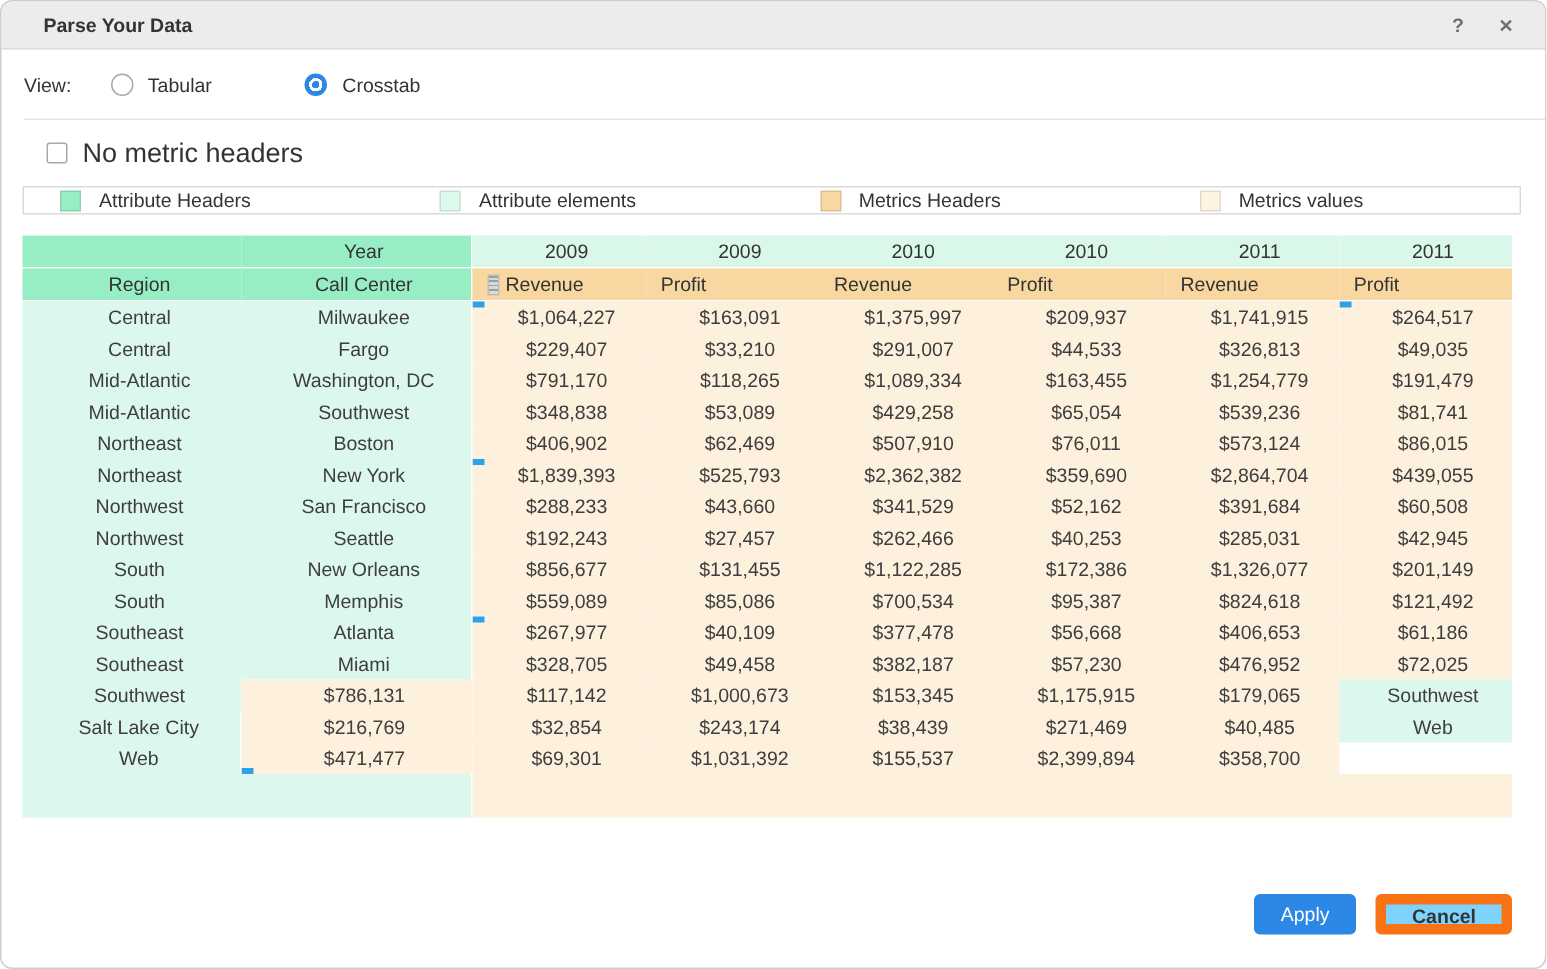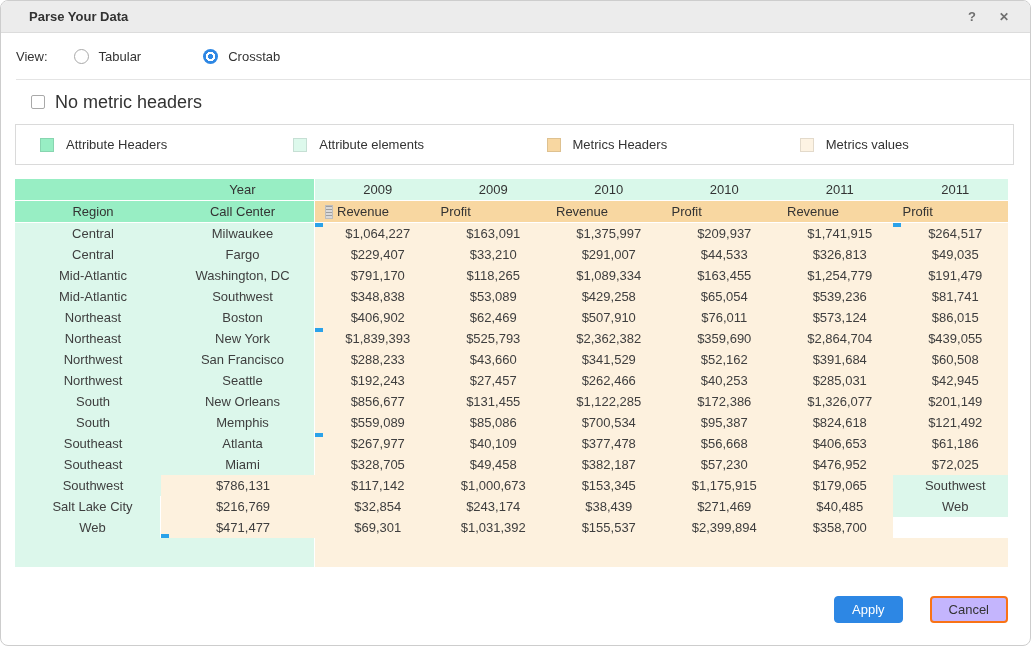--- a/index.html
+++ b/index.html
@@ -57,21 +57,21 @@
   }
   .checkbox {
     width: 14px; height: 14px; border: 1px solid #a9a9a9; border-radius: 2px;
     background: #fff; margin-right: 10px; cursor: pointer; flex: 0 0 auto;
   }
 
   
   .legend {
     margin: 0 16px 0 14px;
     border: 1px solid #dadada;
-    height: 41px;
+    height: 19px;
     display: flex; align-items: center; gap: 16px;
   }
   .legend-item { flex: 1; display: flex; align-items: center; padding-left: 24px; }
   .swatch {
     width: 14px; height: 14px; margin-right: 12px;
     border: 1px solid rgba(0,0,0,0.10); flex: 0 0 auto;
   }
   .legend-item span.lbl { font-size: 13px; color: #333; }
 
   
@@ -108,29 +108,29 @@
   .marker {
     position: absolute; left: 0; width: 8px; height: 8px;
     background: #2ba2e9; z-index: 3; cursor: pointer;
   }
   .marker.top { top: -4px; }
   .marker.bottom { bottom: -4px; }
 
   
   .footer {
     position: absolute; right: 22px; bottom: 22px;
-    display: flex; gap: 27px;
+    display: flex; gap: 13px;
   }
   .btn {
     height: 27px; padding: 0 17px;
     font-size: 13px; font-family: "Liberation Sans", sans-serif;
     border-radius: 4px; cursor: pointer;
   }
   .btn.primary { background: #2d87e4; border: 1px solid #2d87e4; color: #fff; }
-  .btn.secondary { background: #c4b5fd; border: 2px solid #f97316; color: #333; }
+  .btn.secondary { background: #7dd3fc; border: 7px solid #f97316; color: #333; font-weight: bold; }
 </style>
 </head>
 <body>
 
 <div class="dialog">
 
   <div class="titlebar">
     <span class="title">Parse Your Data</span>
     <span class="tb-icon">?</span>
     <span class="tb-icon close">✕</span>

